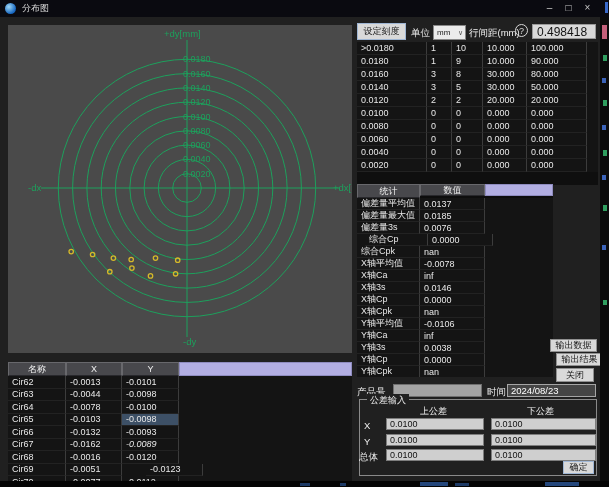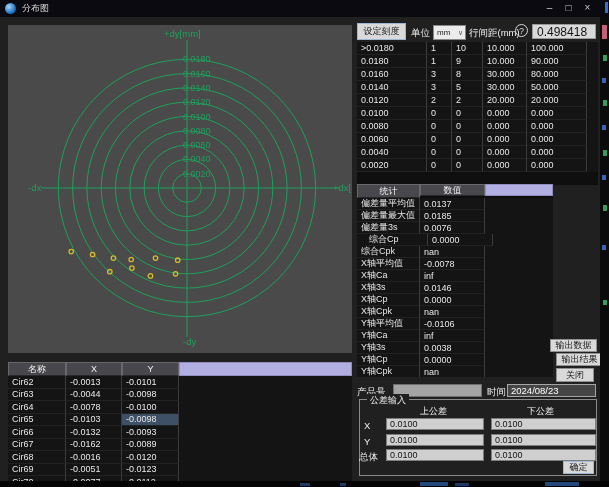--- a/index.html
+++ b/index.html
@@ -302,31 +302,31 @@
         <div class="tcell selected" style="width: 57px;">-0.0098</div>
       </div>
       <div class="trow" style="height: 12.5px;">
         <div class="tcell" style="width: 58px;">Cir66</div>
         <div class="tcell" style="width: 56px;">-0.0132</div>
         <div class="tcell" style="width: 57px;">-0.0093</div>
       </div>
       <div class="trow" style="height: 12.5px;">
         <div class="tcell" style="width: 58px;">Cir67</div>
         <div class="tcell" style="width: 56px;">-0.0162</div>
-        <div class="tcell" style="width: 57px;">-0.0089</div>
+        <div class="tcell" style="width: 57px; font-style: italic;">-0.0089</div>
       </div>
       <div class="trow" style="height: 12.5px;">
         <div class="tcell" style="width: 58px;">Cir68</div>
         <div class="tcell" style="width: 56px;">-0.0016</div>
         <div class="tcell" style="width: 57px;">-0.0120</div>
       </div>
       <div class="trow" style="height: 12.5px;">
         <div class="tcell" style="width: 58px;">Cir69</div>
         <div class="tcell" style="width: 56px;">-0.0051</div>
-        <div class="tcell" style="width: 57px;">-0.0123</div>
+        <div class="tcell" style="width: 57px; margin-left: 24px;">-0.0123</div>
       </div>
       <div class="trow" style="height: 12.5px;">
         <div class="tcell" style="width: 58px;">Cir70</div>
         <div class="tcell" style="width: 56px;">-0.0077</div>
         <div class="tcell" style="width: 57px;">-0.0112</div>
       </div>
     </div>
 </div>
 
 <div class="br-label" style="left:357px; top:386px;">产品号</div>

